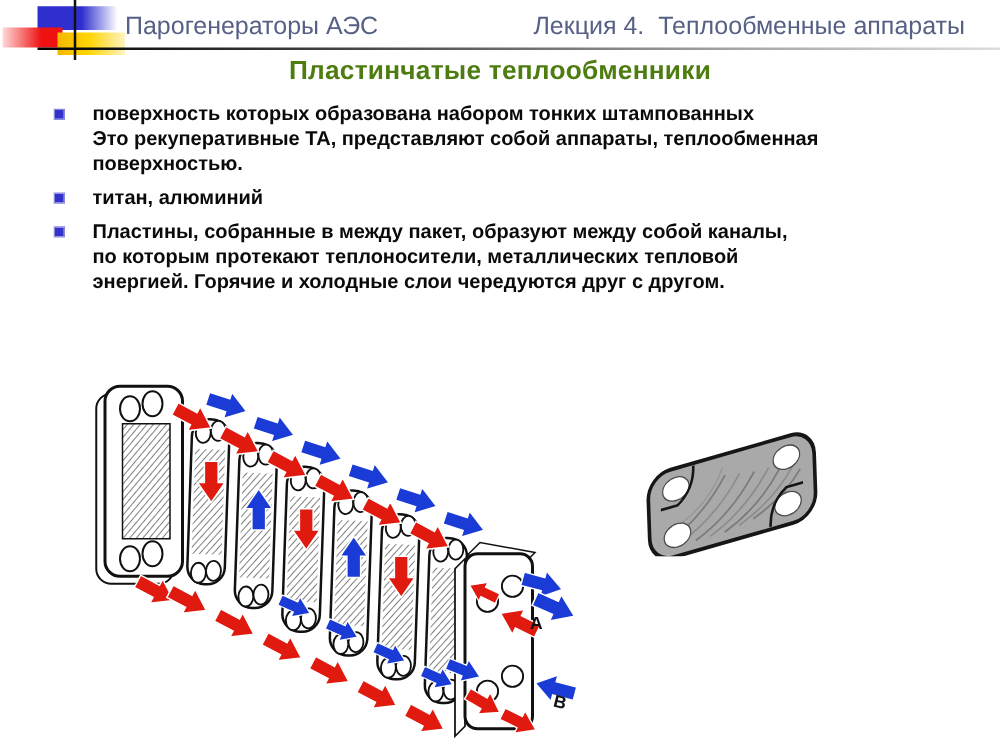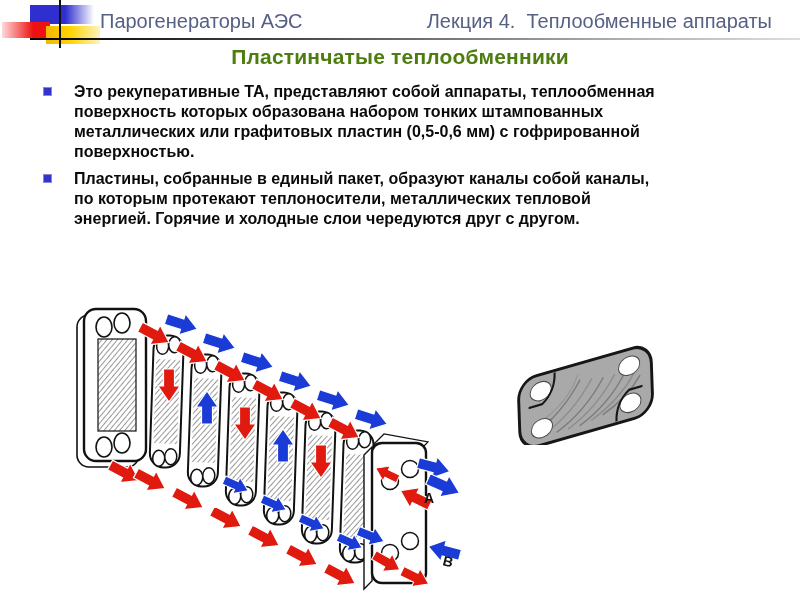--- a/index.html
+++ b/index.html
@@ -46,35 +46,35 @@
 
 <div class="hdr-text hdr-left">Парогенераторы АЭС</div>
 <div class="hdr-text hdr-right">Лекция 4.  Теплообменные аппараты</div>
 
 <div class="slide-title">Пластинчатые теплообменники</div>
 
 <div class="bullets">
   <div class="bullet-item">
     <span class="marker"></span>
     <div class="bullet-text">
+      <div>поверхность которых образована набором тонких штампованных</div>
       <div>Это рекуперативные ТА, представляют собой аппараты, теплообменная</div>
-      <div>поверхность которых образована набором тонких штампованных</div>
-      <div>металлических или графитовых пластин (0,5-0,6 мм) с гофрированной</div>
       <div>поверхностью.</div>
     </div>
   </div>
   <div class="bullet-item">
     <span class="marker"></span>
     <div class="bullet-text">
+      <div>титан, алюминий</div>
     </div>
   </div>
   <div class="bullet-item">
     <span class="marker"></span>
     <div class="bullet-text">
-      <div>Пластины, собранные в единый пакет, образуют каналы собой каналы,</div>
+      <div>Пластины, собранные в между пакет, образуют между собой каналы,</div>
       <div>по которым протекают теплоносители, металлических тепловой</div>
       <div>энергией. Горячие и холодные слои чередуются друг с другом.</div>
     </div>
   </div>
 </div>
 
 <svg class="fig-exploded" width="400" height="305" viewBox="0 0 400 305">
   <defs>
     <pattern id="hatch" width="4" height="4" patternUnits="userSpaceOnUse" patternTransform="rotate(40)">
       <rect width="4" height="4" fill="#fff"></rect>

